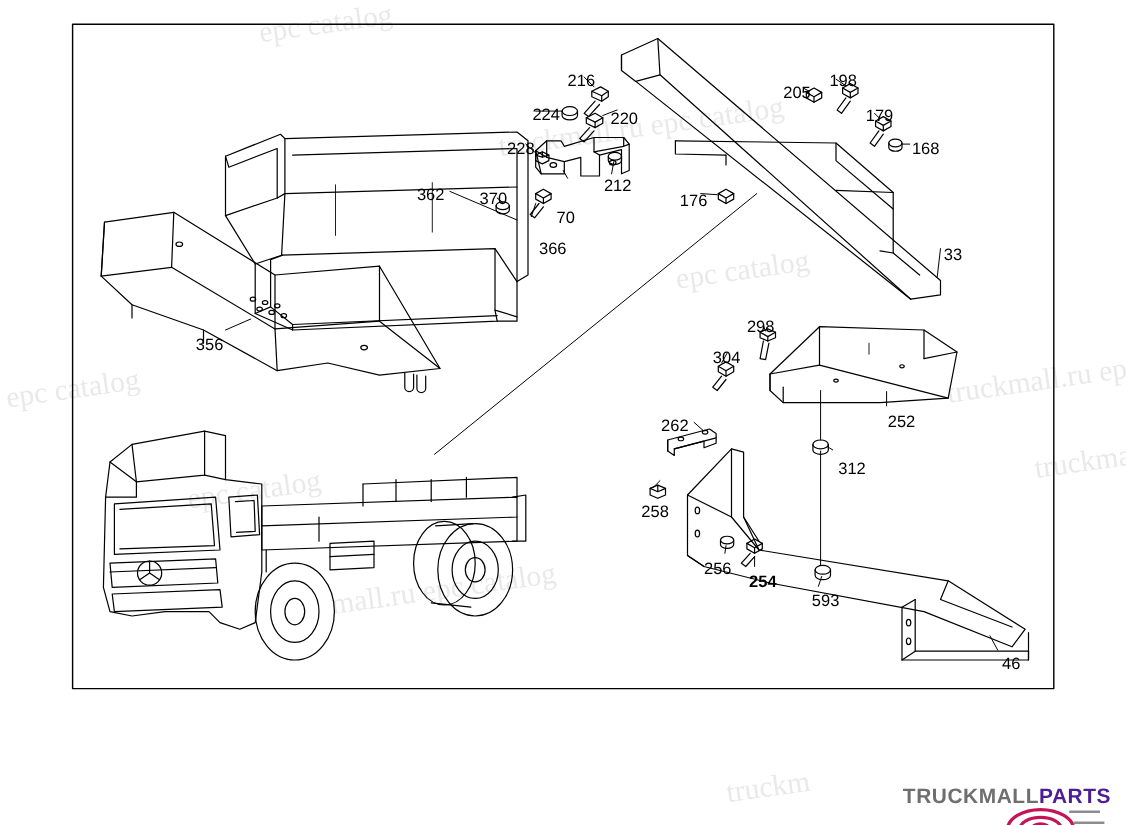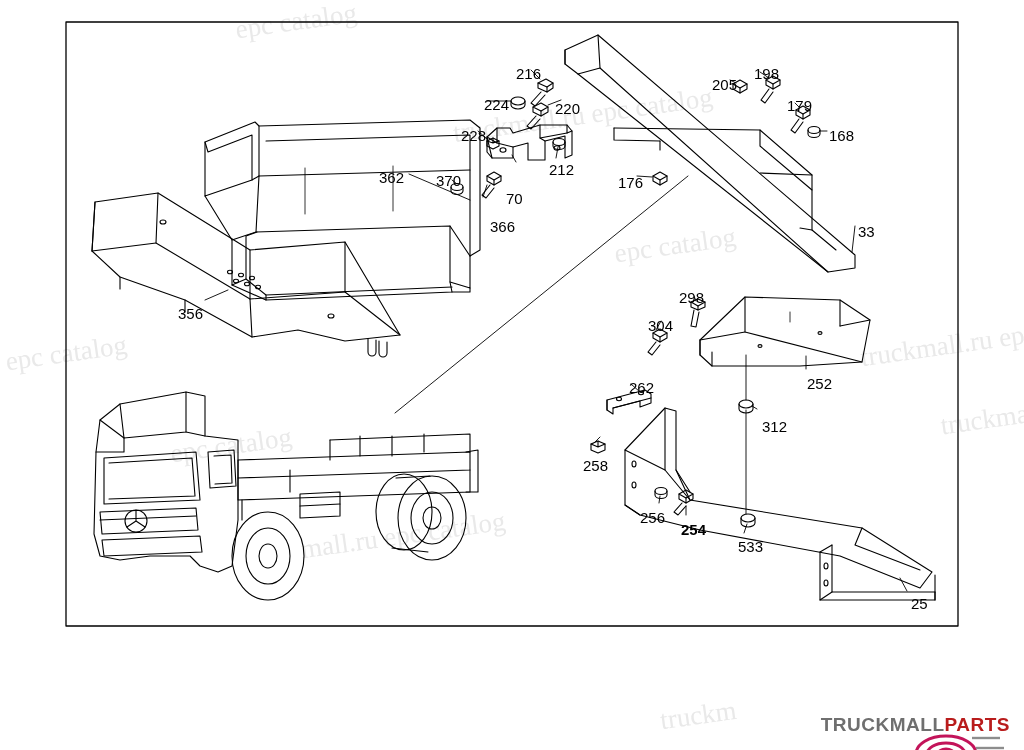--- a/index.html
+++ b/index.html
@@ -49,21 +49,21 @@
     bottom: 14px;
     text-align: right;
     font-family: "Liberation Sans", sans-serif;
   }
   .brand-text {
     font-size: 19px;
     font-weight: bold;
     letter-spacing: .5px;
     color: #6f6f6f;
   }
-  .brand-text .accent { color: #b91c1c; }
+  .brand-text .accent { color: #4c1d95; }
   .brand-mark {
     position: absolute;
     right: 2px;
     bottom: -44px;
   }
 </style>
 </head>
 <body>
 
 <div id="stage">
@@ -385,27 +385,27 @@
       <div class="callout" style="left: 178px; top: 305px;">356</div>
       <div class="callout" style="left: 712px; top: 76px;">205</div>
       <div class="callout" style="left: 754px; top: 65px;">198</div>
       <div class="callout" style="left: 787px; top: 97px;">179</div>
       <div class="callout" style="left: 829px; top: 127px;">168</div>
       <div class="callout" style="left: 618px; top: 174px;">176</div>
       <div class="callout" style="left: 858px; top: 223px;">33</div>
       <div class="callout" style="left: 679px; top: 289px;">298</div>
       <div class="callout" style="left: 648px; top: 317px;">304</div>
       <div class="callout" style="left: 807px; top: 375px; text-align: right;">252</div>
-      <div class="callout" style="left: 629px; top: 379px; text-align: right;">262</div>
+      <div class="callout" style="left: 601px; top: 379px; text-align: right;">262</div>
       <div class="callout" style="left: 762px; top: 406px; margin-top: 12px;">312</div>
       <div class="callout" style="left: 583px; top: 430px; margin-top: 27px;">258</div>
       <div class="callout" style="left: 640px; top: 509px;">256</div>
       <div class="callout" style="left: 681px; top: 521px; font-weight: bold;">254</div>
-      <div class="callout" style="left: 738px; top: 538px;">533</div>
-      <div class="callout" style="left: 911px; top: 595px;">25</div>
+      <div class="callout" style="left: 738px; top: 538px;">593</div>
+      <div class="callout" style="left: 911px; top: 595px;">46</div>
     </div>
 
   <div class="brand">
     <div class="brand-text">
       <span>TRUCKMALL</span><span class="accent">PARTS</span>
     </div>
     <svg class="brand-mark" width="108" height="52" viewBox="0 0 108 52">
       <g fill="none" stroke="#c3145a" stroke-width="3">
         <ellipse cx="46" cy="26" rx="30" ry="18"></ellipse>
         <ellipse cx="46" cy="26" rx="19" ry="11"></ellipse>

